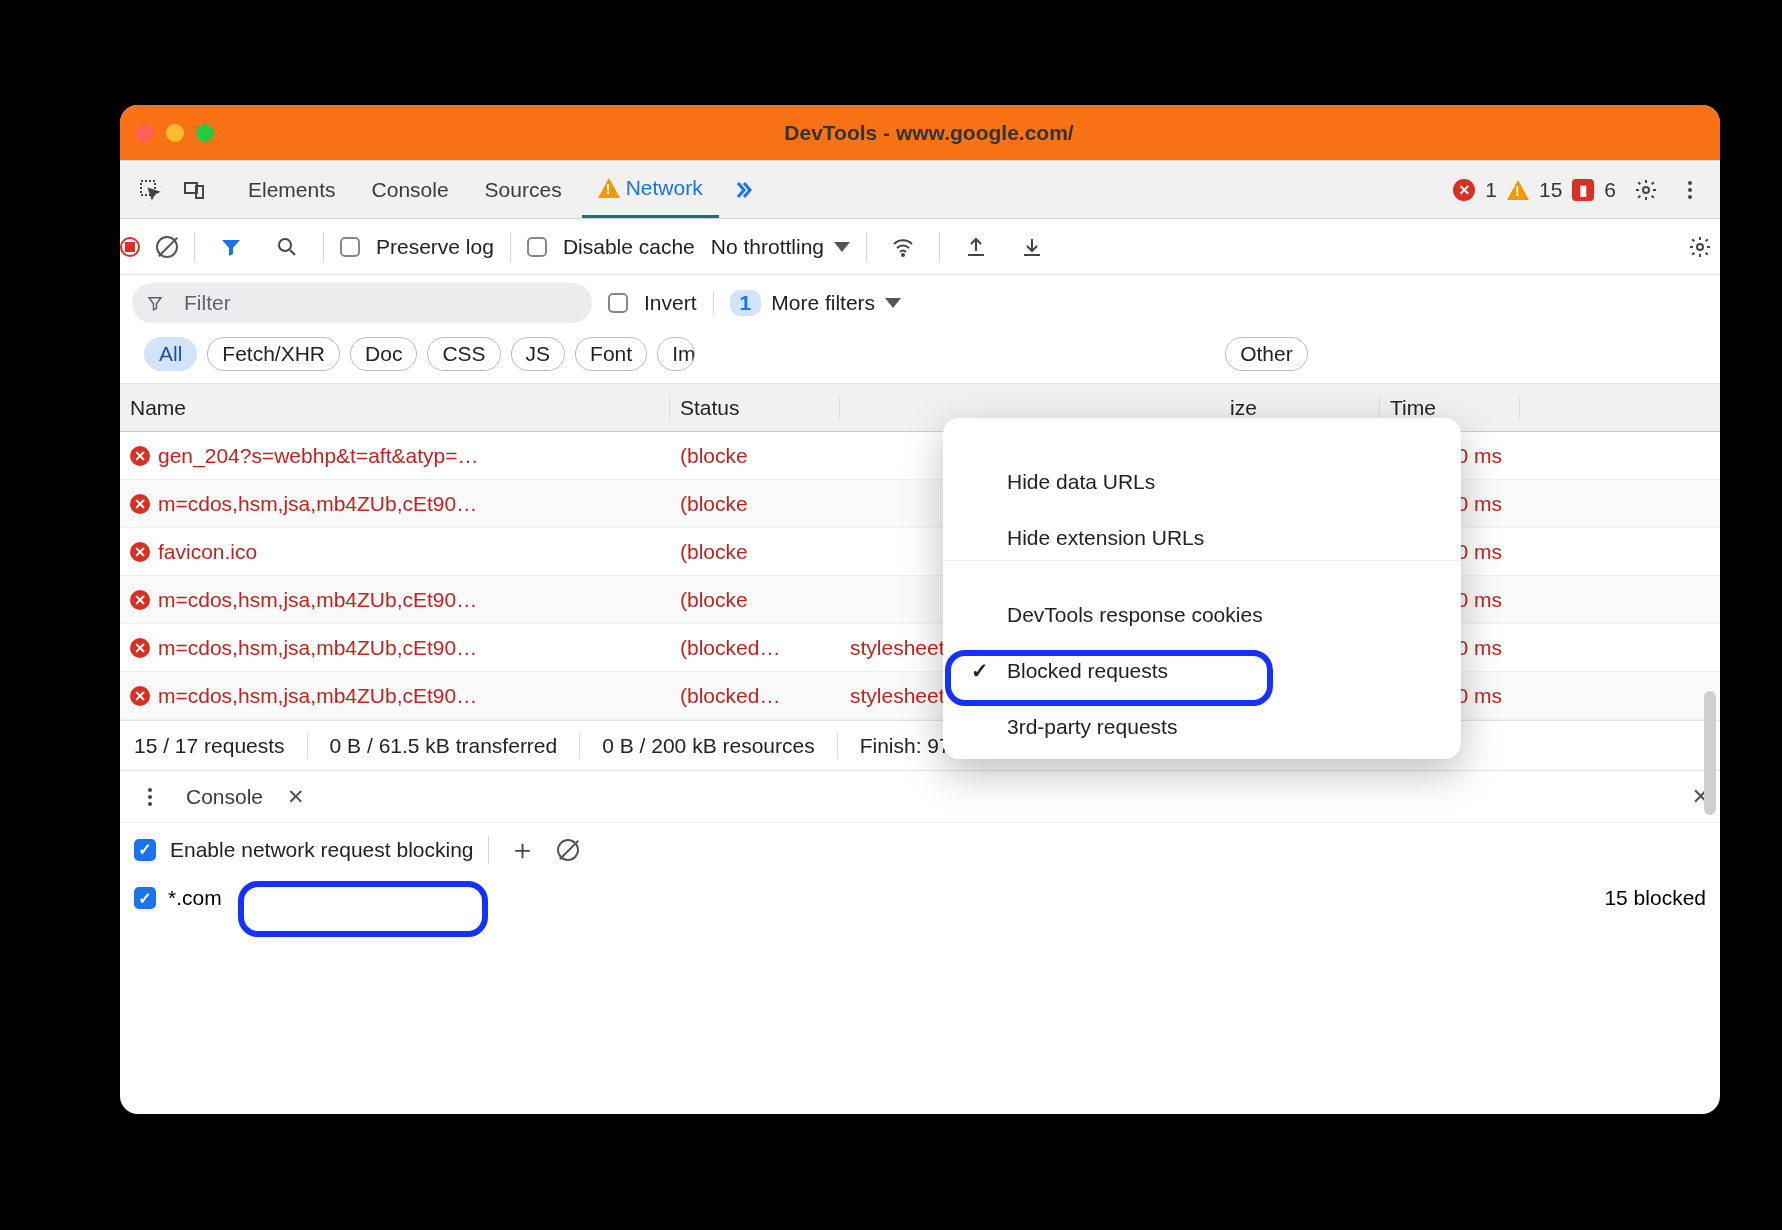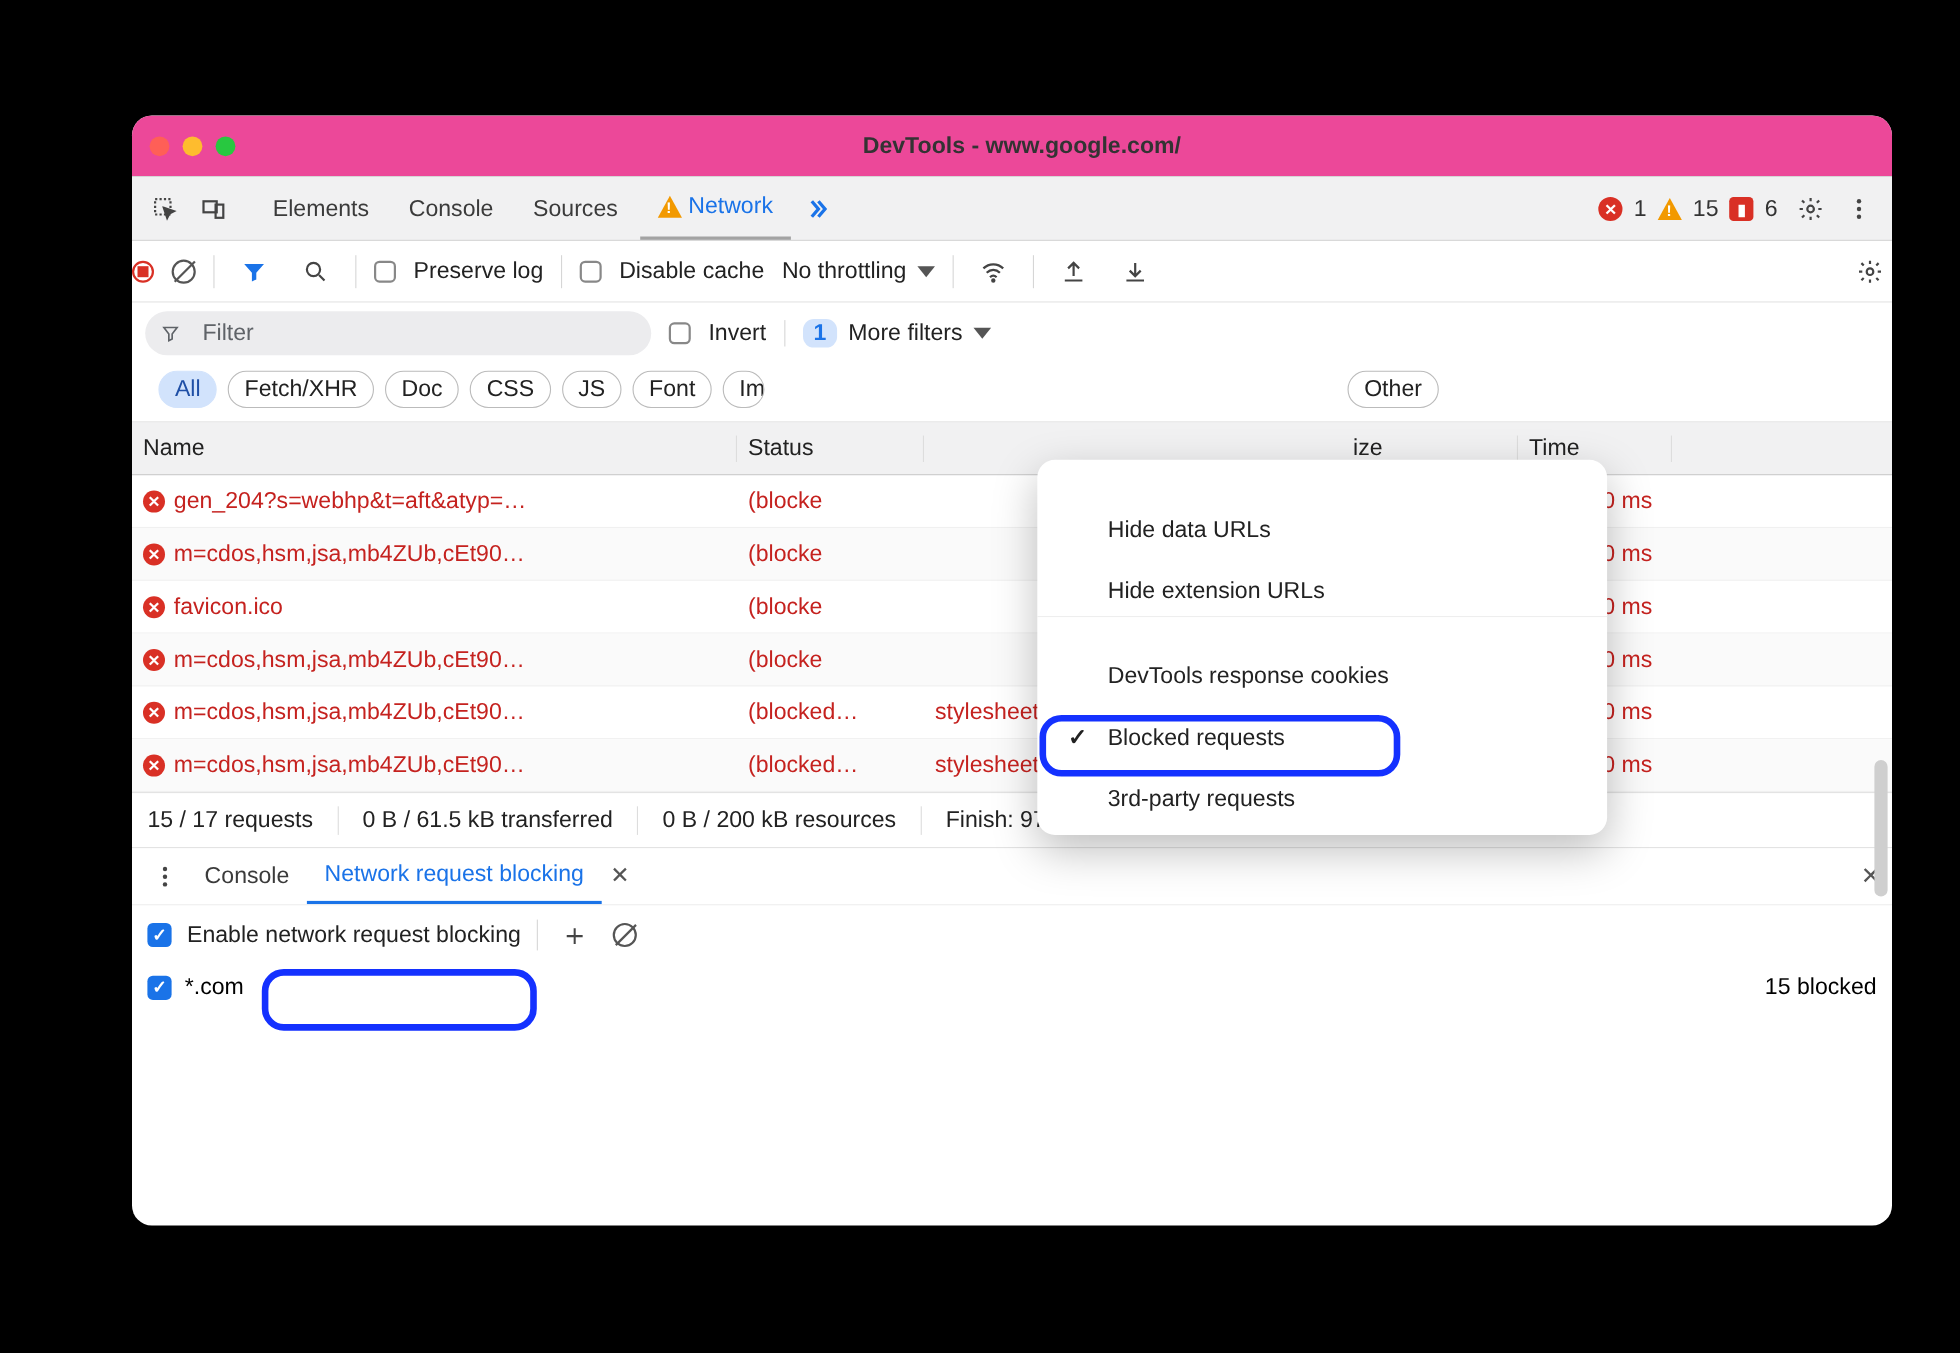--- a/index.html
+++ b/index.html
@@ -11,35 +11,35 @@
   }
   .window {
     position: absolute; left: 120px; top: 105px; width: 1600px; height: 1009px;
     background: #fff; border-radius: 18px; overflow: hidden;
     box-shadow: 0 30px 60px rgba(0,0,0,0.6);
     display: flex; flex-direction: column;
   }
   
   .titlebar {
     height: 56px; display: flex; align-items: center; padding: 0 16px;
-    background: #ec4899; border-bottom: 1px solid #d6d6d6;
+    background: #f97316; border-bottom: 1px solid #d6d6d6;
   }
   .traffic { display: flex; gap: 12px; }
   .tl { width: 18px; height: 18px; border-radius: 50%; }
   .tl.r { background:#ff5f57; } .tl.y{background:#febc2e;} .tl.g{background:#28c840;}
   .title { flex:1; text-align:center; font-weight:600; color:#333; }
   
   .tabs {
     height: 58px; background:#f1f1f2; border-bottom:1px solid #d6d6d6;
     display:flex; align-items:center; padding: 0 10px; gap: 4px;
   }
   .iconbtn { width:40px; height:40px; display:inline-flex; align-items:center; justify-content:center; color:#444; cursor:pointer; }
   .iconbtn svg { width:24px; height:24px; }
   .tab { padding: 0 16px; height:100%; display:flex; align-items:center; color:#3b3b3b; cursor:pointer; gap:6px;}
-  .tab.active { color:#1a73e8; border-bottom:3px solid #a3a3a3; }
+  .tab.active { color:#1a73e8; border-bottom:3px solid #0f766e; }
   .sp { flex:1; }
   .badgegrp { display:flex; align-items:center; gap:10px; margin-right:6px;}
   .circ { width:22px; height:22px; border-radius:50%; display:inline-flex; align-items:center; justify-content:center; color:#fff; font-size:14px; font-weight:700;}
   .circ.red{background:#d93025;} .circ.redsq{background:#d93025; border-radius:4px;}
   .cnt { color:#333; }
   .warn-tri { width:0;height:0;border-left:11px solid transparent; border-right:11px solid transparent; border-bottom:20px solid #f29900; position:relative;}
   .warn-tri::after{content:"!"; position:absolute; left:-3px; top:3px; font-size:14px; font-weight:700; color:#fff;}
   
   .nettool {
     height:56px; display:flex; align-items:center; gap:16px; padding:0 0;
@@ -376,23 +376,20 @@
     <div class="iconbtn">
       <svg viewBox="0 0 24 24" fill="currentColor">
           <circle cx="12" cy="5" r="2"></circle>
           <circle cx="12" cy="12" r="2"></circle>
           <circle cx="12" cy="19" r="2"></circle>
         </svg>
     </div>
     <div class="tab">
         <span>Console</span>
       </div>
-    <div class="tab active">
-        <span>Network request blocking</span>
-      </div>
     <span class="closex">✕</span>
     <div class="sp"></div>
     <span class="closex" style="font-size:22px;">✕</span>
   </div>
 
   <div class="blocking">
     <span class="chkfilled">✓</span>
     <span class="lbl">Enable network request blocking</span>
     <div class="divider" style="height:28px"></div>
     <span class="iconbtn" style="font-size:28px;">＋</span>

